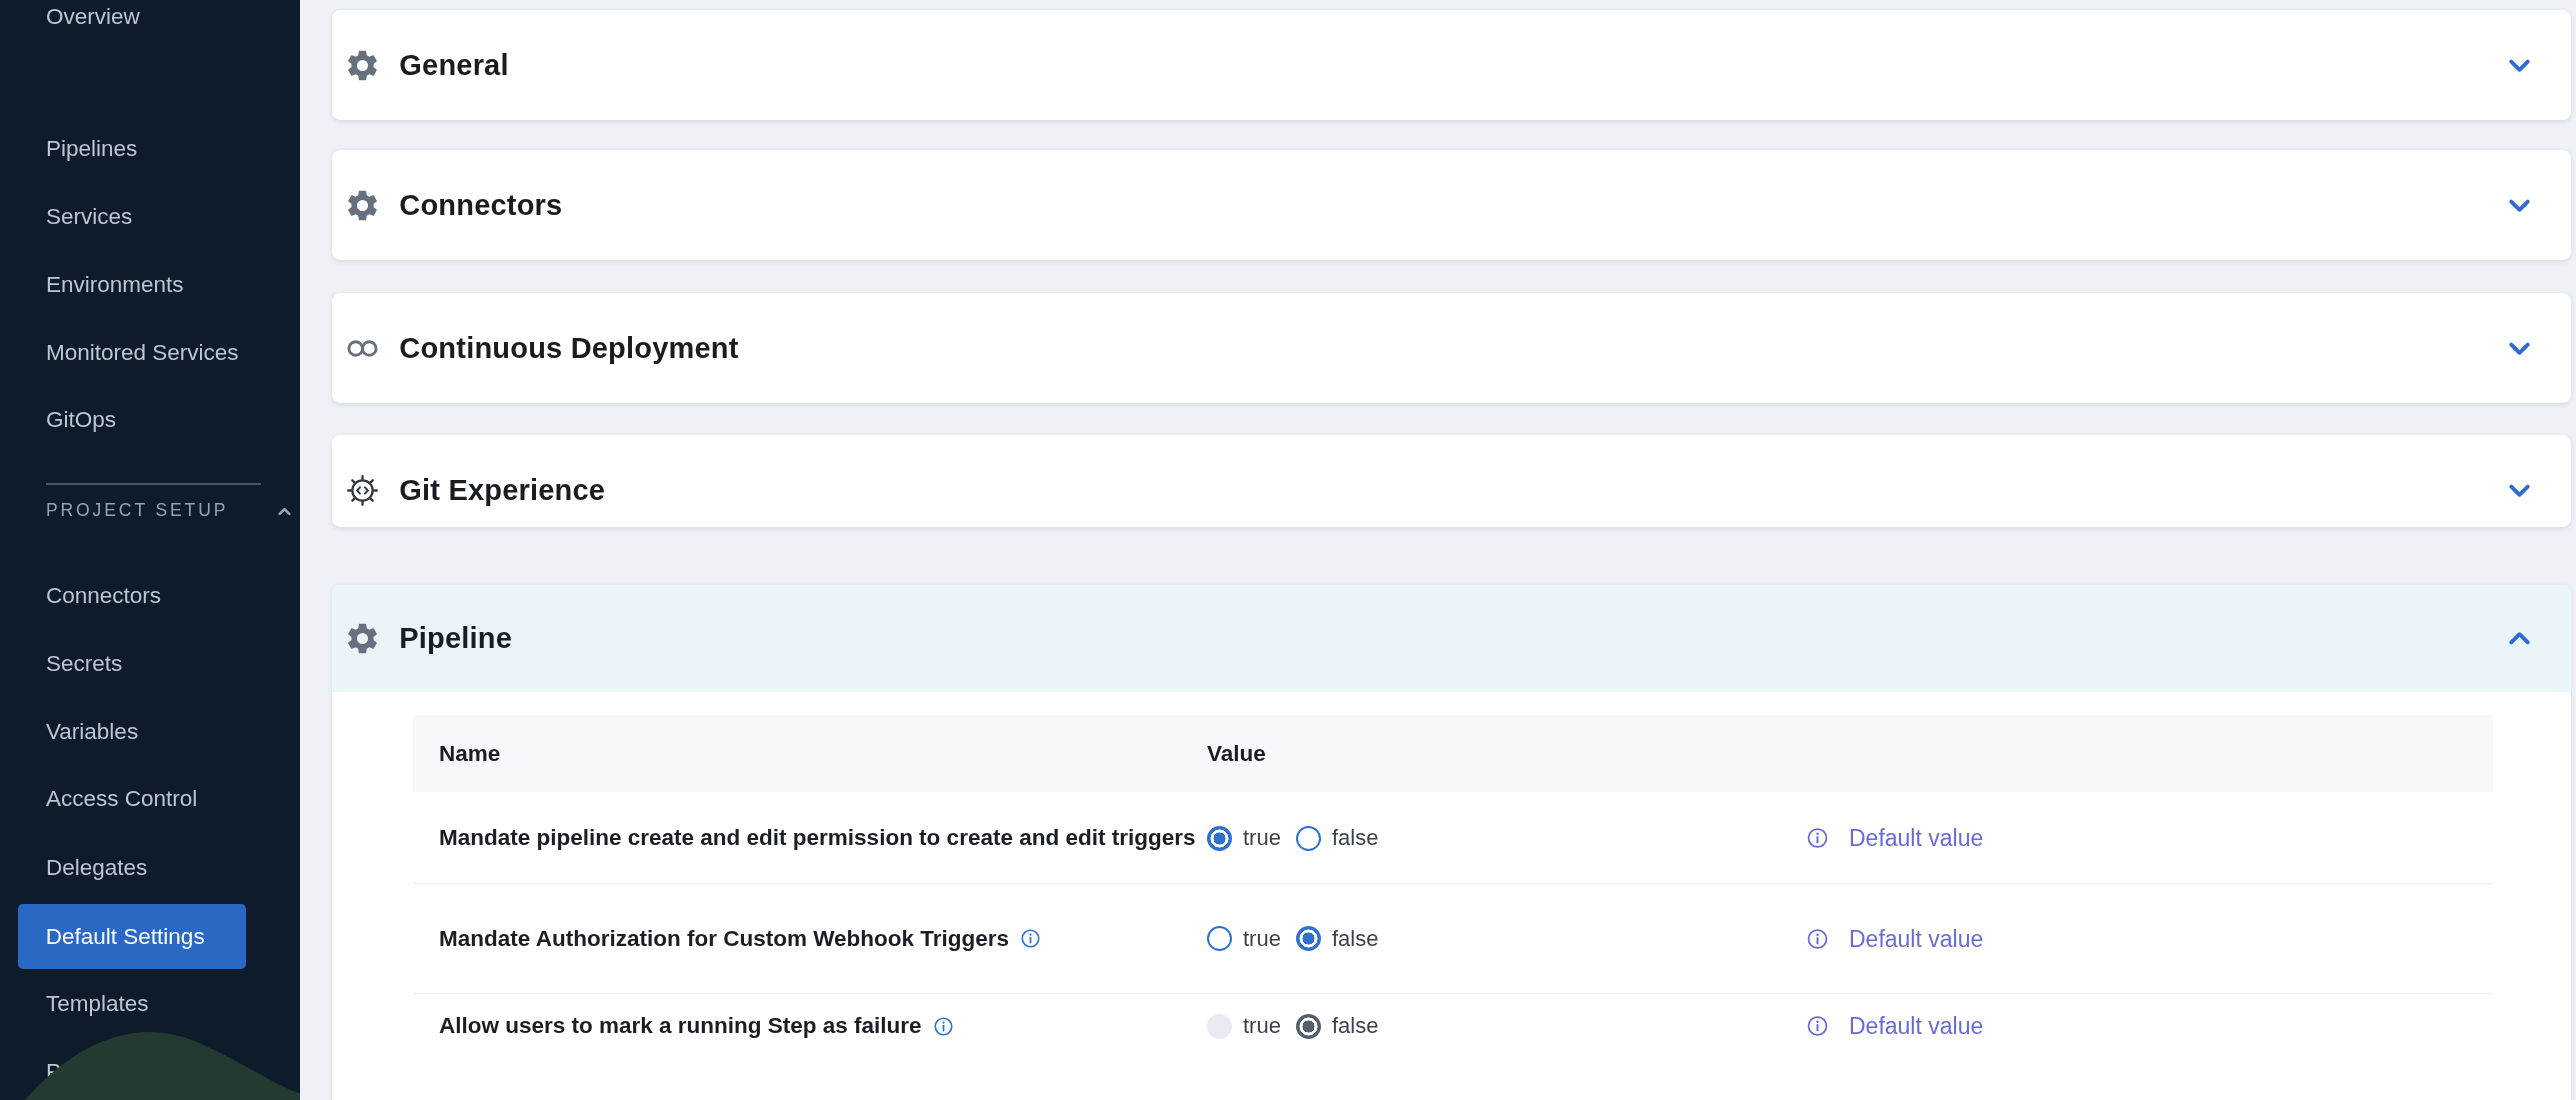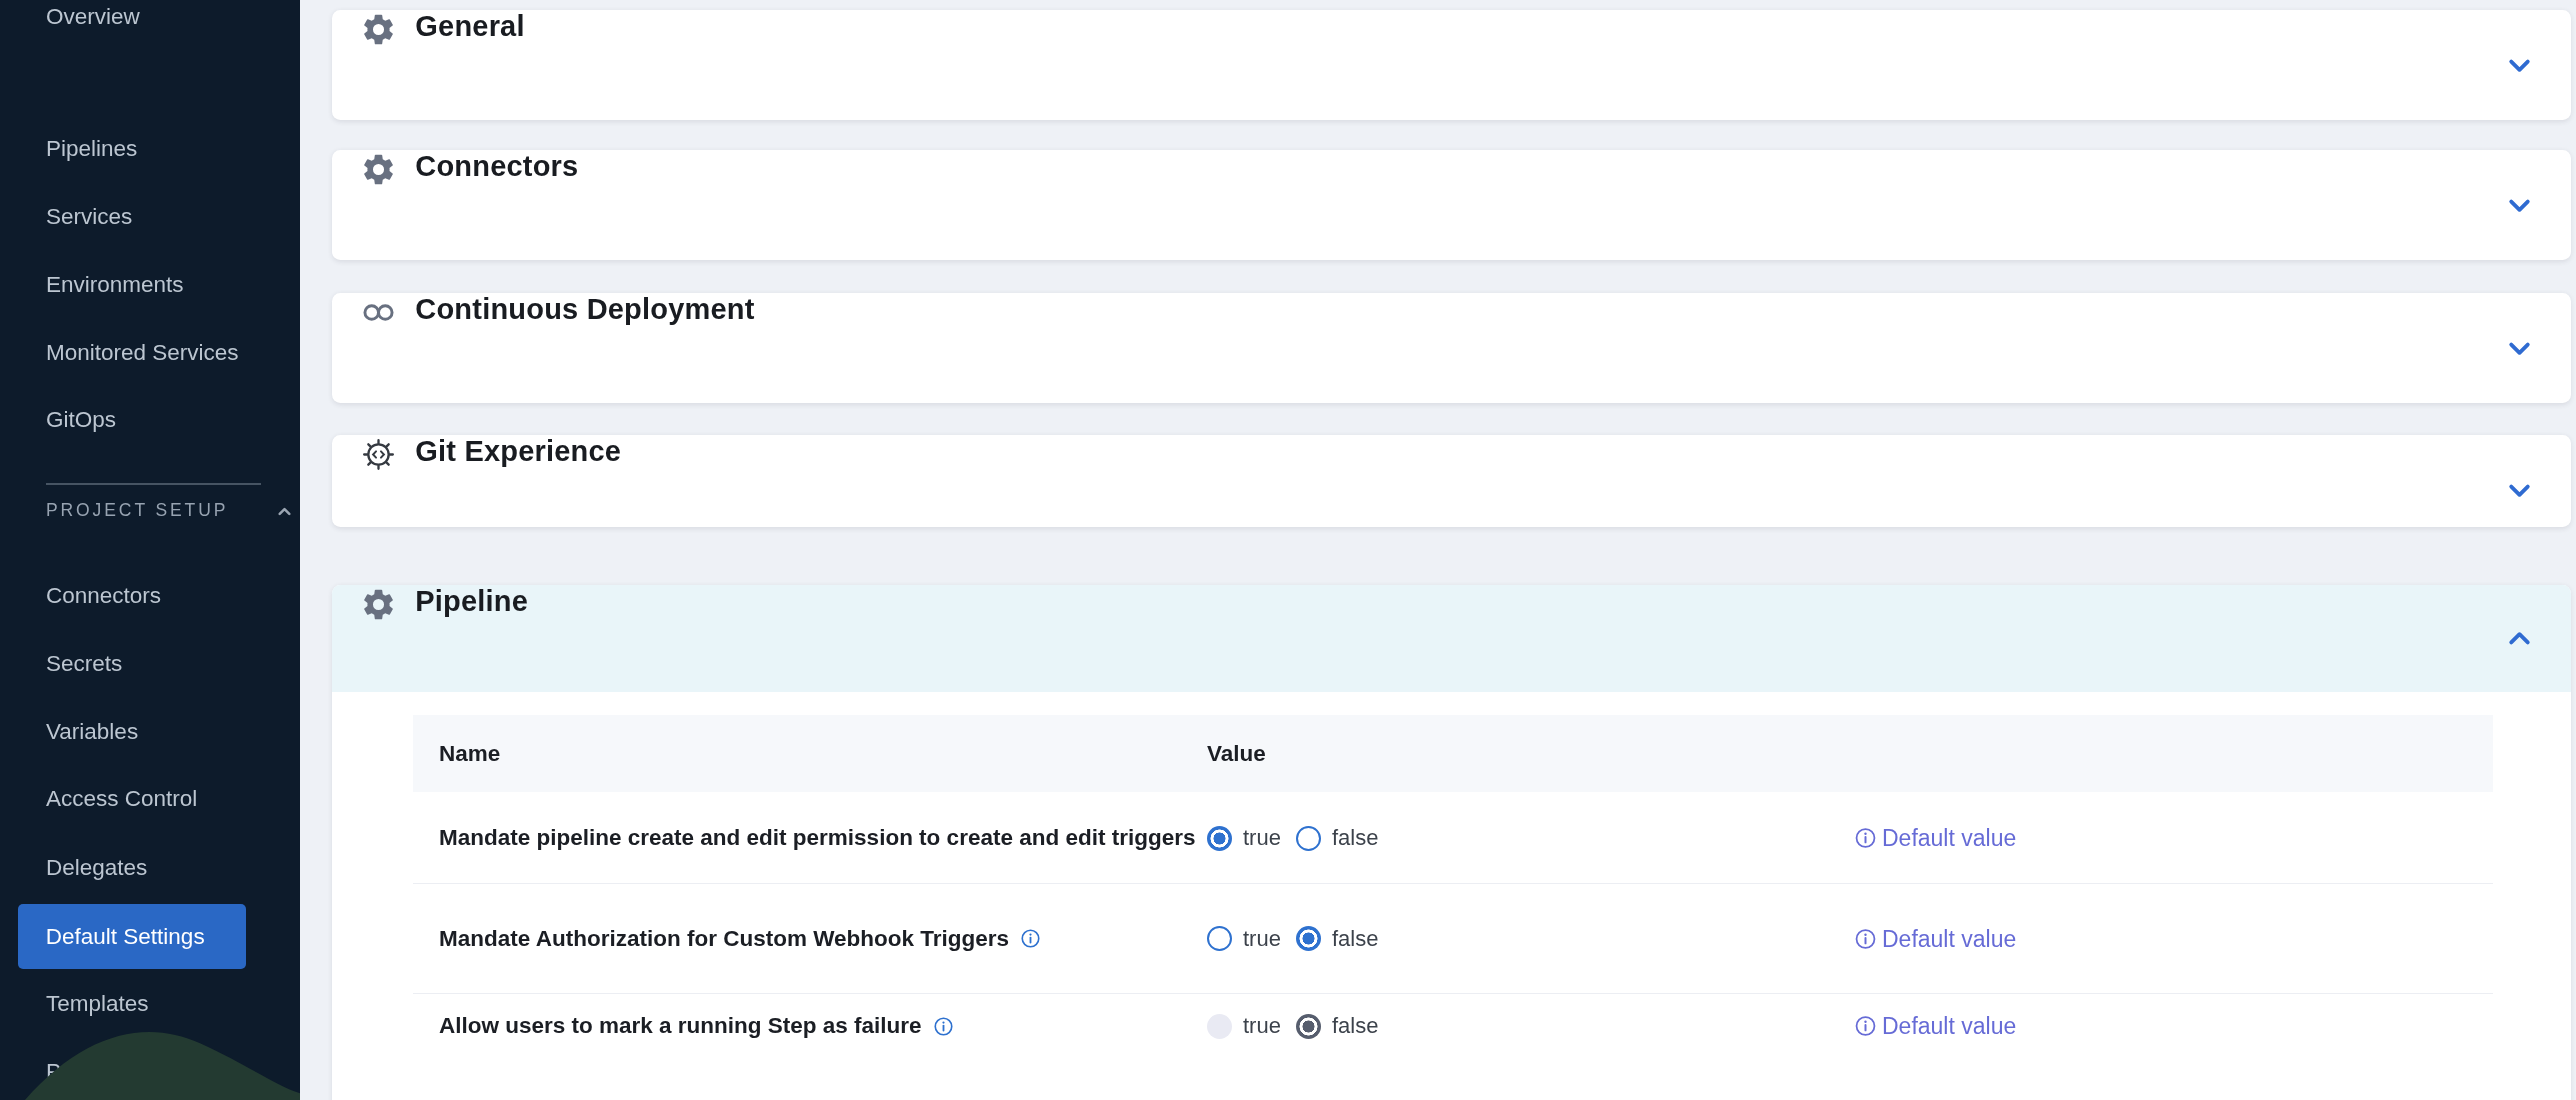--- a/index.html
+++ b/index.html
@@ -13,21 +13,21 @@
   .side-divider { position:absolute; left:46px; top:483px; width:215px; height:1.7px; background:rgba(164,178,192,0.38); }
   .side-section { position:absolute; left:0; top:500px; width:300px; height:45px; display:flex; align-items:flex-start; padding-left:46px;
                   font-size:17.5px; letter-spacing:2.9px; color:#97a3b1; font-weight:500; cursor:pointer; }
   .side-section svg { margin-left:45px; }
   .green-deco { position:absolute; left:0; bottom:0; width:300px; height:100px; }
 
   
   .main { position:absolute; left:300px; top:0; width:2276px; height:1100px; }
   .card { position:absolute; left:32px; width:2239px; background:#ffffff; border-radius:8.3px;
           box-shadow:0 1.7px 5px rgba(40,41,61,0.10); }
-  .card-header { position:relative; height:110px; display:flex; padding-left:27px; cursor:pointer; border-radius:8.3px; }
+  .card-header { position:relative; height:110px; display:flex; align-items:center; padding-left:11px; cursor:pointer; border-radius:8.3px; }
   .card-header .hicon { width:38px; height:38px; flex:0 0 38px; display:flex; align-items:center; justify-content:center; }
   .card-title { margin-left:18.3px; font-size:29px; font-weight:700; color:#191c21; letter-spacing:0.2px; }
   .chev { position:absolute; right:35px; top:50%; transform:translateY(-50%); width:33px; height:33px; cursor:pointer; }
 
   .card.expanded { top:585px; height:534px; }
   .card.expanded .card-header { height:107px; background:#e9f5f9; border-radius:8.3px 8.3px 0 0; }
 
   
   .tbl-band { position:absolute; left:81px; top:130px; width:2080px; height:77px; background:#f6f8fb; display:flex; align-items:center; }
   .tbl-band .col-name  { margin-left:26px; font-size:22.5px; font-weight:700; color:#1b1e24; }
@@ -40,21 +40,21 @@
               font-size:22.5px; font-weight:700; color:#1b1e24; white-space:nowrap; }
   .row-name .info { color:#2e71cf; display:inline-flex; }
   .radio-group { position:absolute; left:794px; top:50%; transform:translateY(-50%); display:flex; align-items:center; gap:15px; }
   .radio-pair { display:flex; align-items:center; gap:11px; cursor:pointer; }
   .radio { width:25px; height:25px; border-radius:50%; flex:0 0 25px; }
   .radio.sel   { background:radial-gradient(circle, #2e71cf 0 33%, #ffffff 35% 50%, #2e71cf 52% 100%); }
   .radio.unsel { background:#ffffff; border:2.5px solid #2e71cf; }
   .radio.sel.dis   { background:radial-gradient(circle, #565d6d 0 33%, #ffffff 35% 50%, #565d6d 52% 100%); }
   .radio.unsel.dis { background:#e9eaf3; border:none; }
   .radio-label { font-size:22px; color:#3c424b; }
-  .default-link { position:absolute; left:1440px; top:50%; transform:translateY(-50%); display:flex; align-items:center; gap:4px;
+  .default-link { position:absolute; left:1392px; top:50%; transform:translateY(-50%); display:flex; align-items:center; gap:19px;
                   color:#666bd6; font-size:23px; cursor:pointer; }
 </style>
 </head>
 <body>
 
 <aside class="sidebar">
   <div class="nav-item" style="top:-8.3px">
       <span>Overview</span>
     </div>
   <div class="nav-item" style="top:124px">

